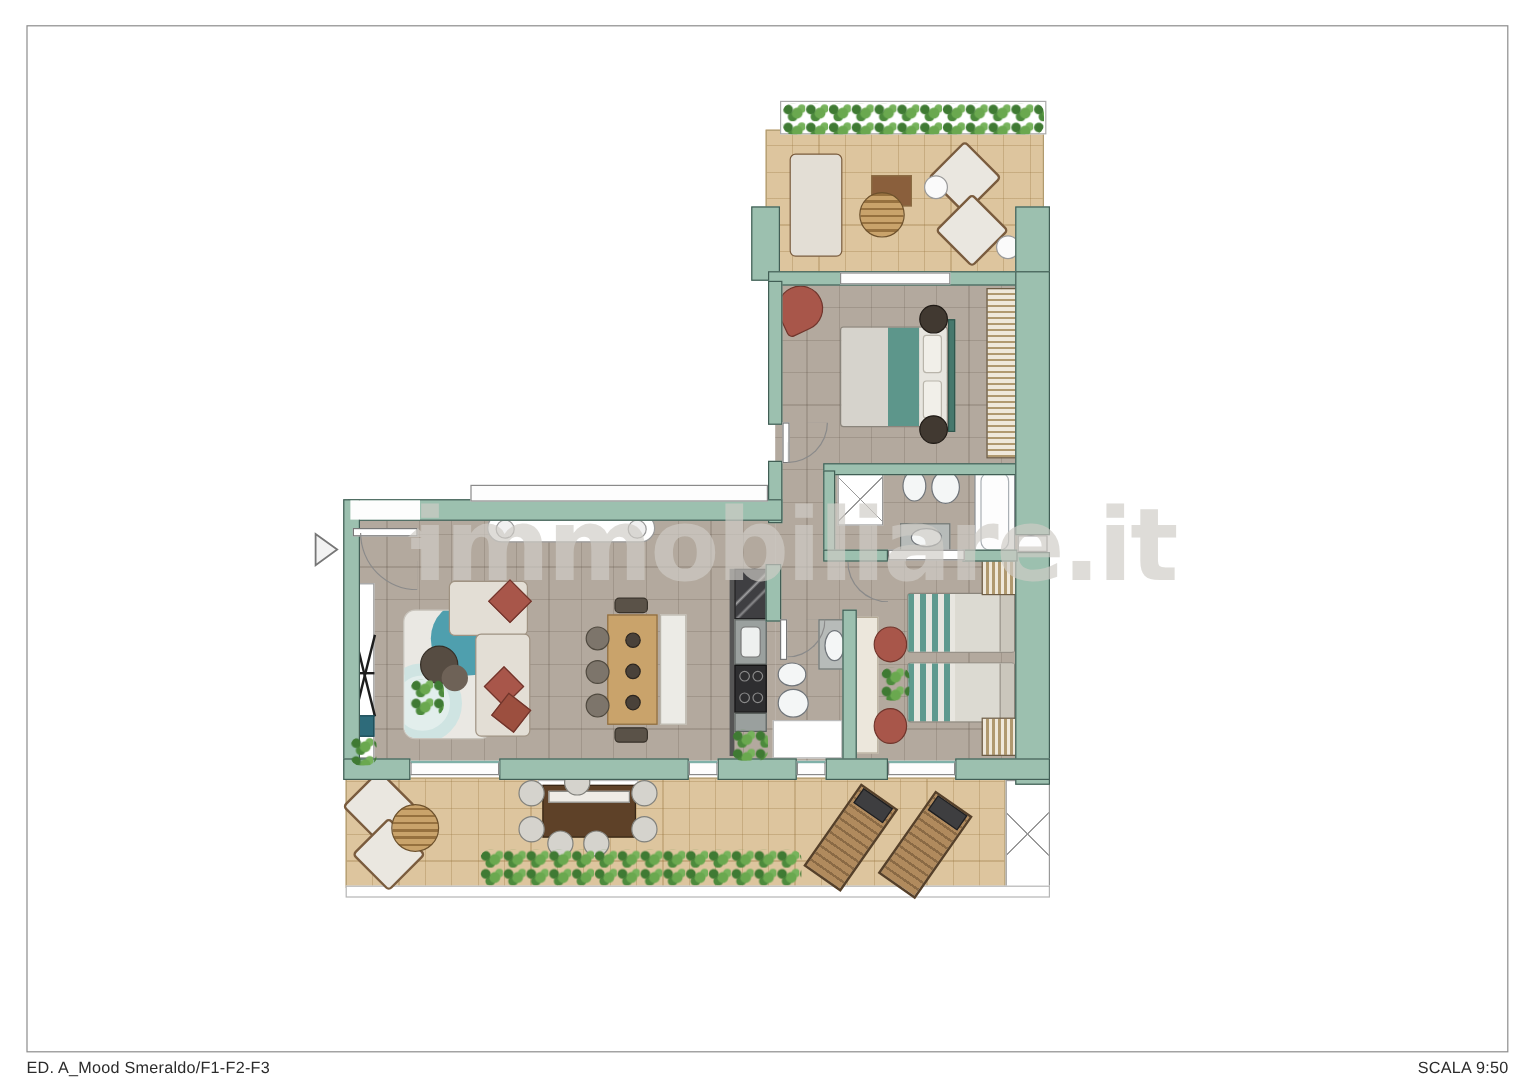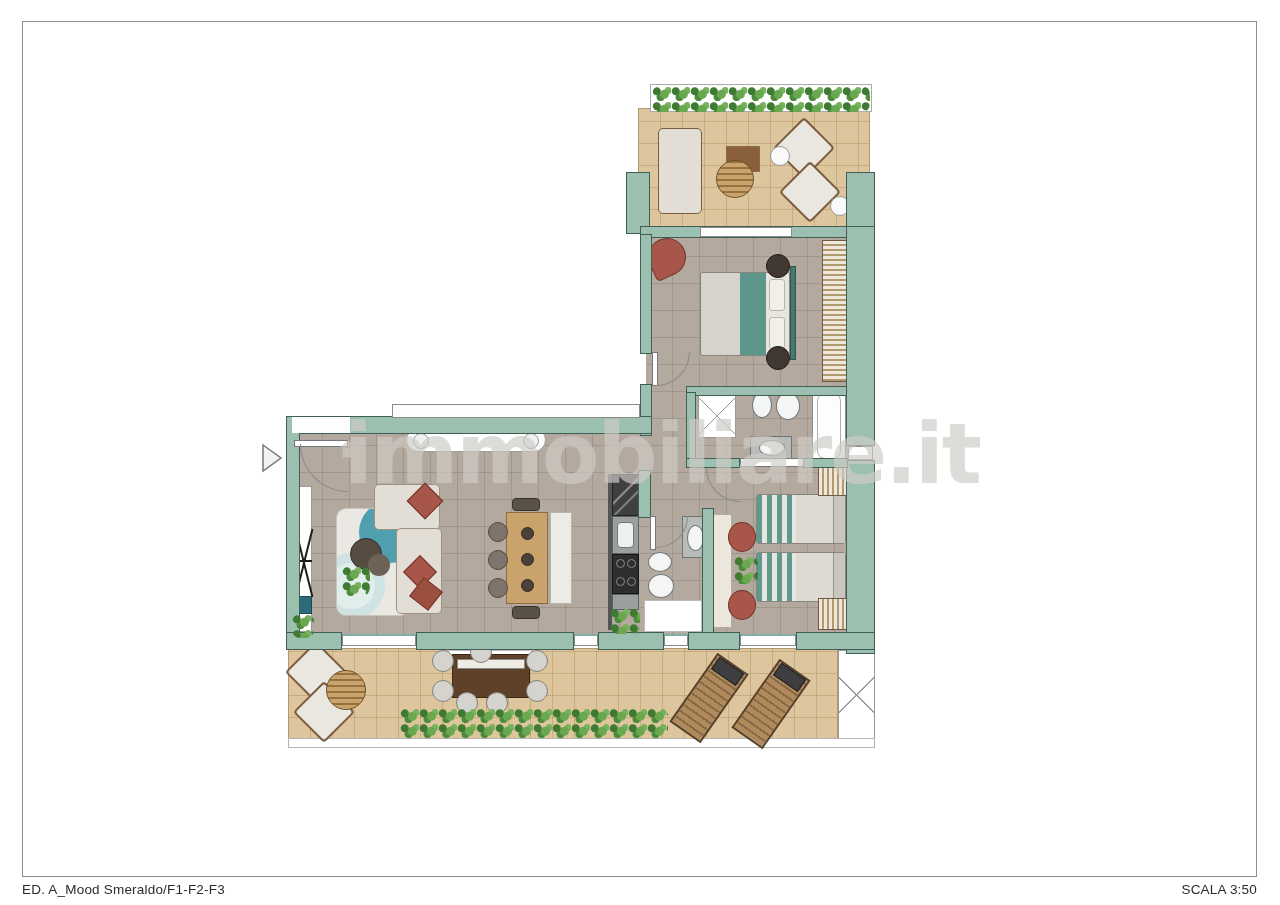--- a/index.html
+++ b/index.html
@@ -252,15 +252,15 @@
   <div class="abs watermark" style="left:340px;top:396px;width:640px;height:120px;">
     <svg width="96" height="106" viewBox="0 0 96 106">
       <polygon points="48,0 96,44 0,44" fill="#cfccc6"></polygon>
       <rect x="70" y="8" width="13" height="20" fill="#cfccc6"></rect>
       <rect x="16" y="48" width="64" height="56" fill="#cfccc6"></rect>
     </svg>
     <span class="wm-text">immobiliare.it</span>
   </div>
 
   <div class="abs footer" style="left:22px;top:882px;">ED. A_Mood Smeraldo/F1-F2-F3</div>
-  <div class="abs footer" style="right:23px;top:882px;text-align:right;">SCALA 3:50</div>
+  <div class="abs footer" style="right:23px;top:882px;text-align:right;">SCALA 9:50</div>
 
 </div>
 
 </body></html>

